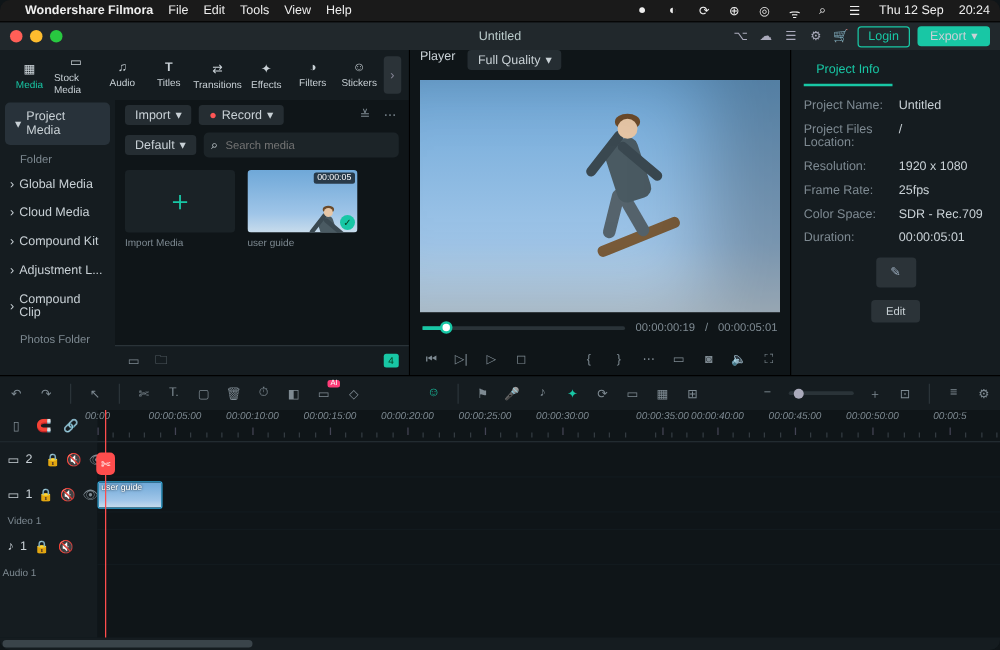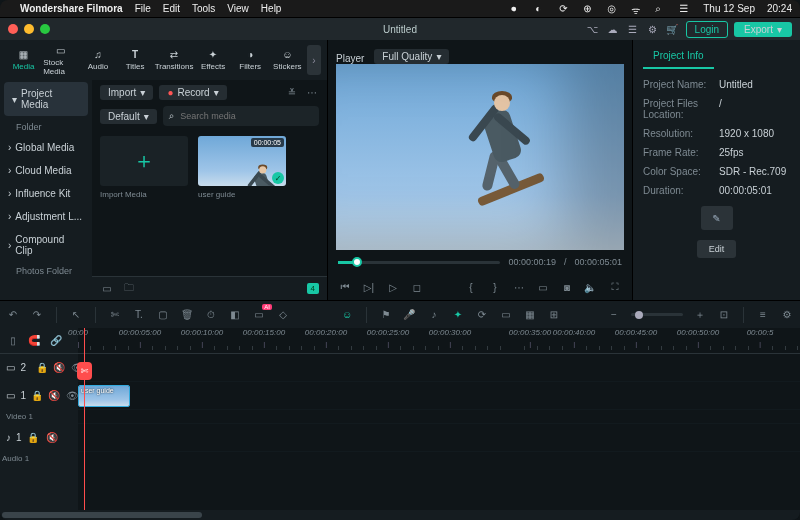--- a/index.html
+++ b/index.html
@@ -47,21 +47,21 @@
   .thumb .box{width:88px;height:50px;background:#1a2226;border-radius:3px;display:flex;align-items:center;justify-content:center;position:relative;overflow:hidden;}
   .thumb .plus{color:var(--accent);font-size:22px;font-weight:300;}
   .thumb .cap{font-size:8px;color:var(--txt2);margin-top:4px;}
   .sky{background:linear-gradient(180deg,#6fa8d8 0%,#9fc5e8 70%,#c8dcec 100%);width:100%;height:100%;position:relative;}
   .dur{position:absolute;top:2px;right:2px;background:#000a;font-size:7px;color:#fff;padding:1px 3px;border-radius:2px;}
   .chk{position:absolute;bottom:2px;right:2px;width:12px;height:12px;background:var(--accent);border-radius:50%;display:flex;align-items:center;justify-content:center;color:#042;font-size:8px;}
   .leftfoot{height:24px;background:var(--bg2);border-top:1px solid var(--line);display:flex;align-items:center;padding:0 8px;gap:8px;position:relative;}
   .leftfoot .tag{margin-left:auto;background:var(--accent);color:#042;font-size:8px;padding:1px 4px;border-radius:2px;}
   
   .preview{flex:1;display:flex;flex-direction:column;background:var(--bg);}
-  .pv-top{height:24px;display:flex;align-items:flex-end;padding:0 8px;gap:10px;}
+  .pv-top{height:24px;display:flex;align-items:flex-start;padding:0 8px;gap:10px;}
   .pv-top .sel{margin-left:auto;}
   .viewport{flex:1;margin:0 8px;background:#000;position:relative;overflow:hidden;}
   .viewport .sky{position:absolute;inset:0;}
   .figure{position:absolute;left:45%;top:18%;width:80px;height:130px;}
   .vp-vign{position:absolute;inset:0;box-shadow:inset -60px -10px 60px rgba(0,0,0,.25);}
   .pv-scrub{height:24px;display:flex;align-items:center;padding:0 10px;gap:8px;}
   .scrub{flex:1;height:3px;background:#2a3338;border-radius:2px;position:relative;}
   .scrub .fill{position:absolute;left:0;top:0;bottom:0;width:12%;background:var(--accent);}
   .scrub .knob{position:absolute;top:50%;left:12%;width:10px;height:10px;margin:-5px 0 0 -5px;border-radius:50%;background:#fff;border:2px solid var(--accent);}
   .tm{font-size:9px;color:var(--txt2);}
@@ -209,21 +209,21 @@
         <div class="sb-item">
             <span>›</span>
             <span>Global Media</span>
           </div>
         <div class="sb-item">
             <span>›</span>
             <span>Cloud Media</span>
           </div>
         <div class="sb-item">
             <span>›</span>
-            <span>Influence Kit</span>
+            <span>Compound Kit</span>
           </div>
         <div class="sb-item">
             <span>›</span>
             <span>Adjustment L...</span>
           </div>
         <div class="sb-item">
             <span>›</span>
             <span>Compound Clip</span>
           </div>
         <div class="sb-sub">Photos Folder</div>

